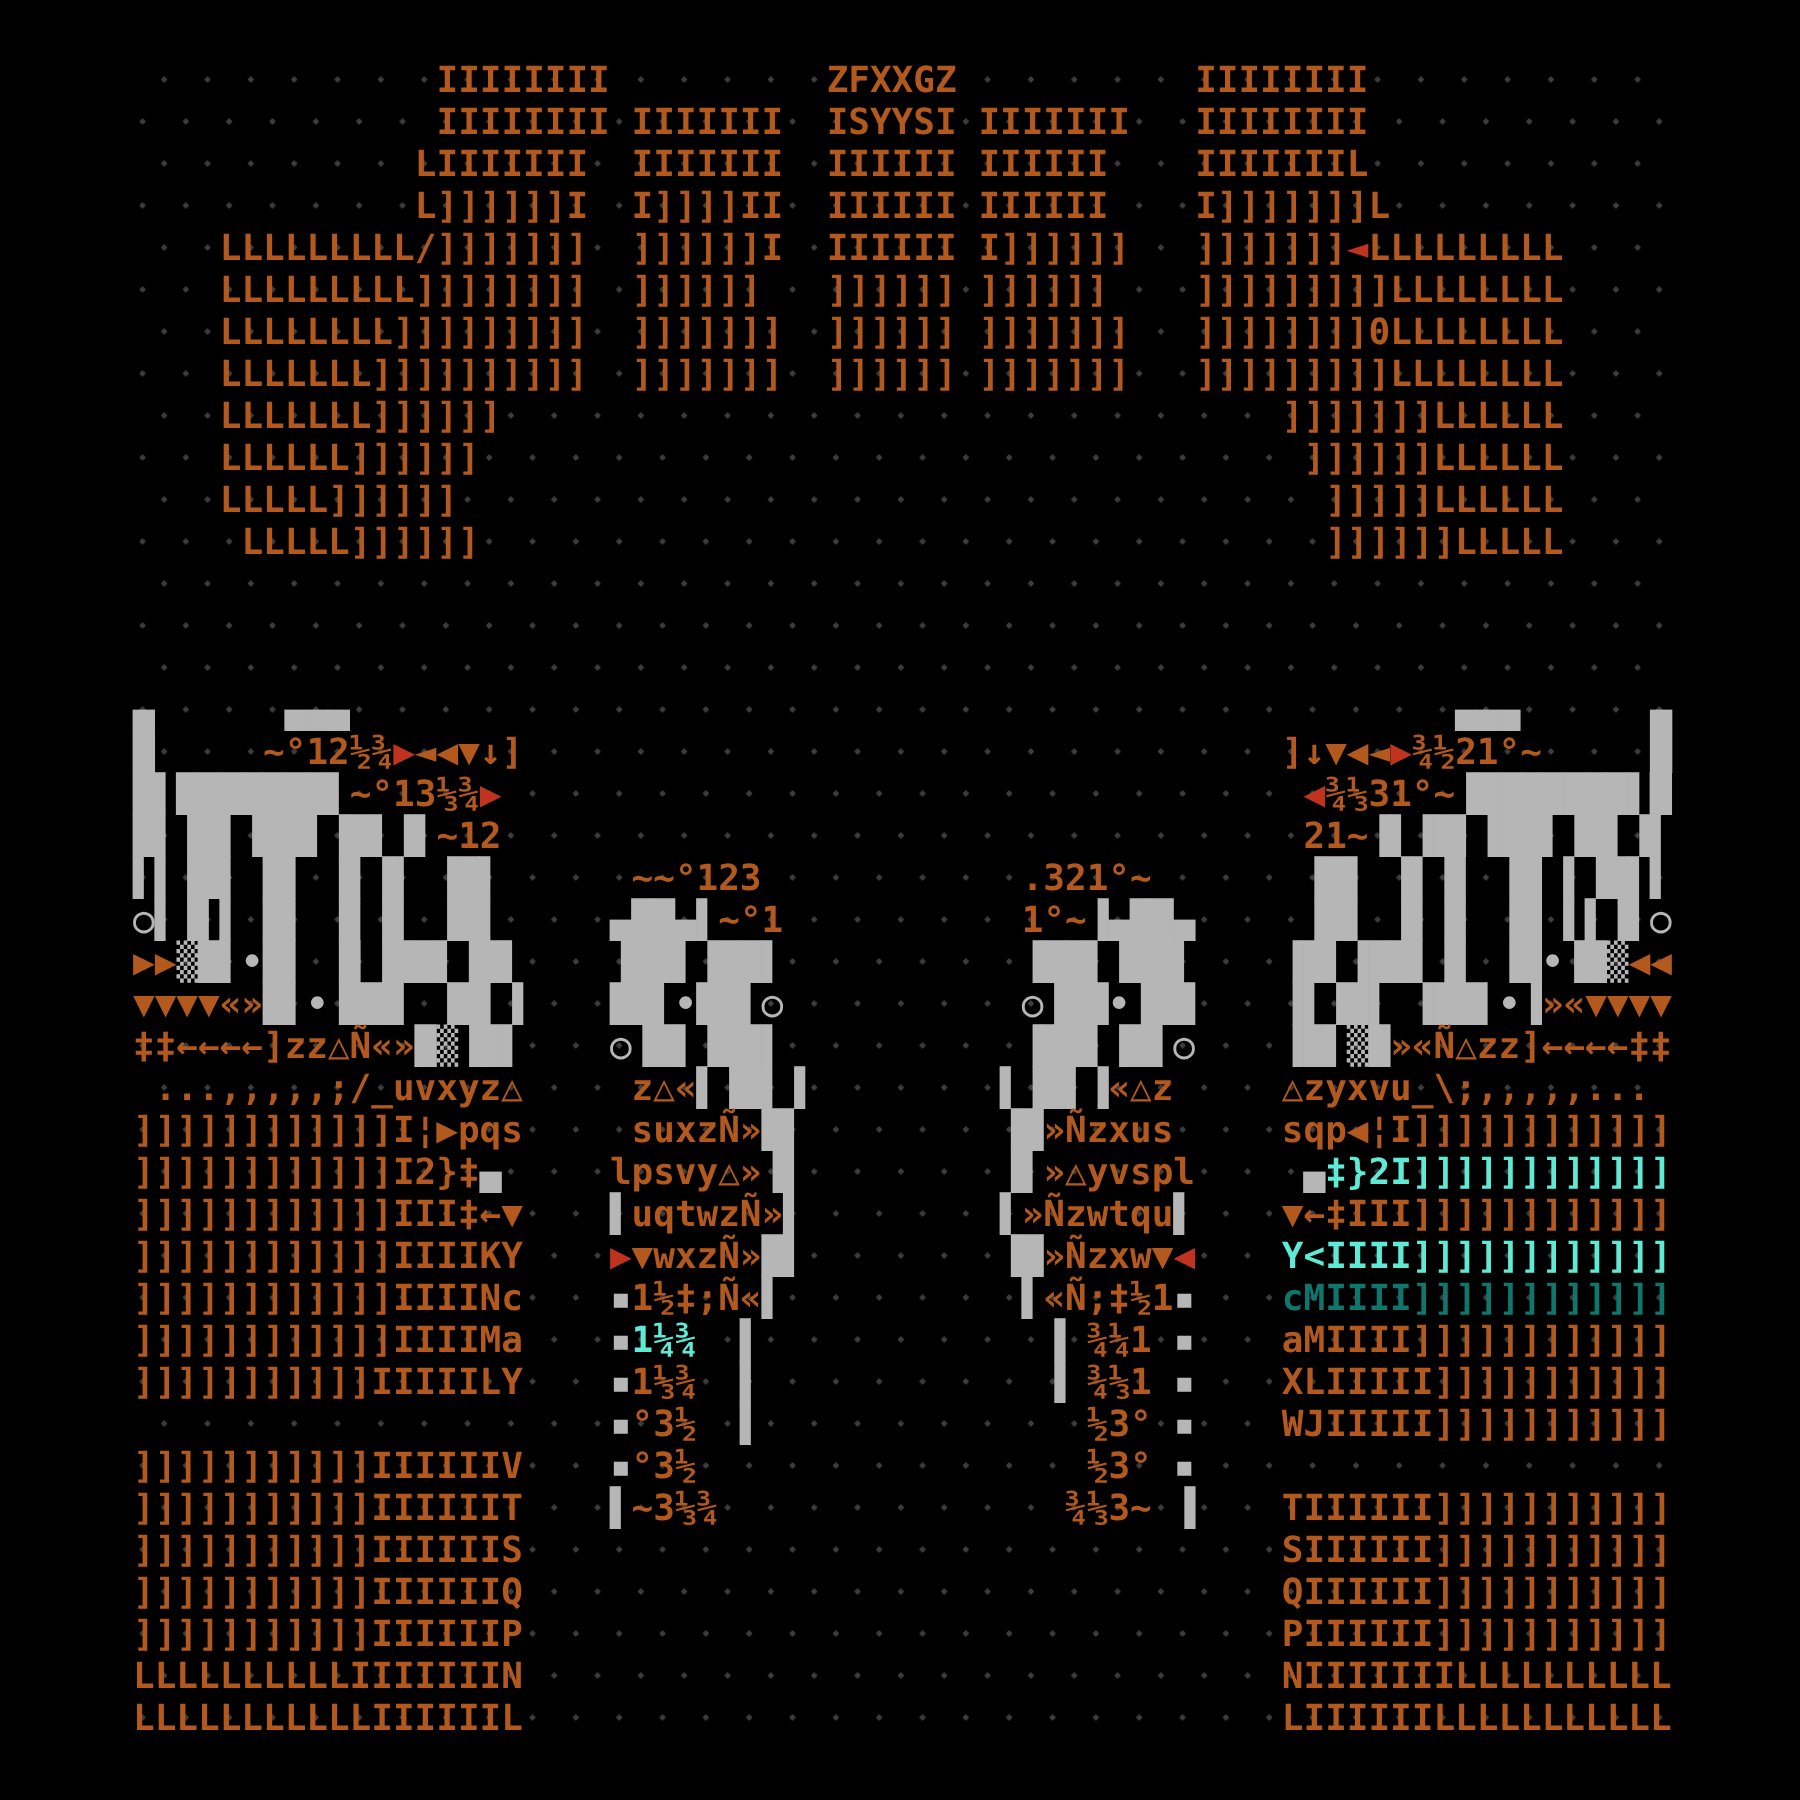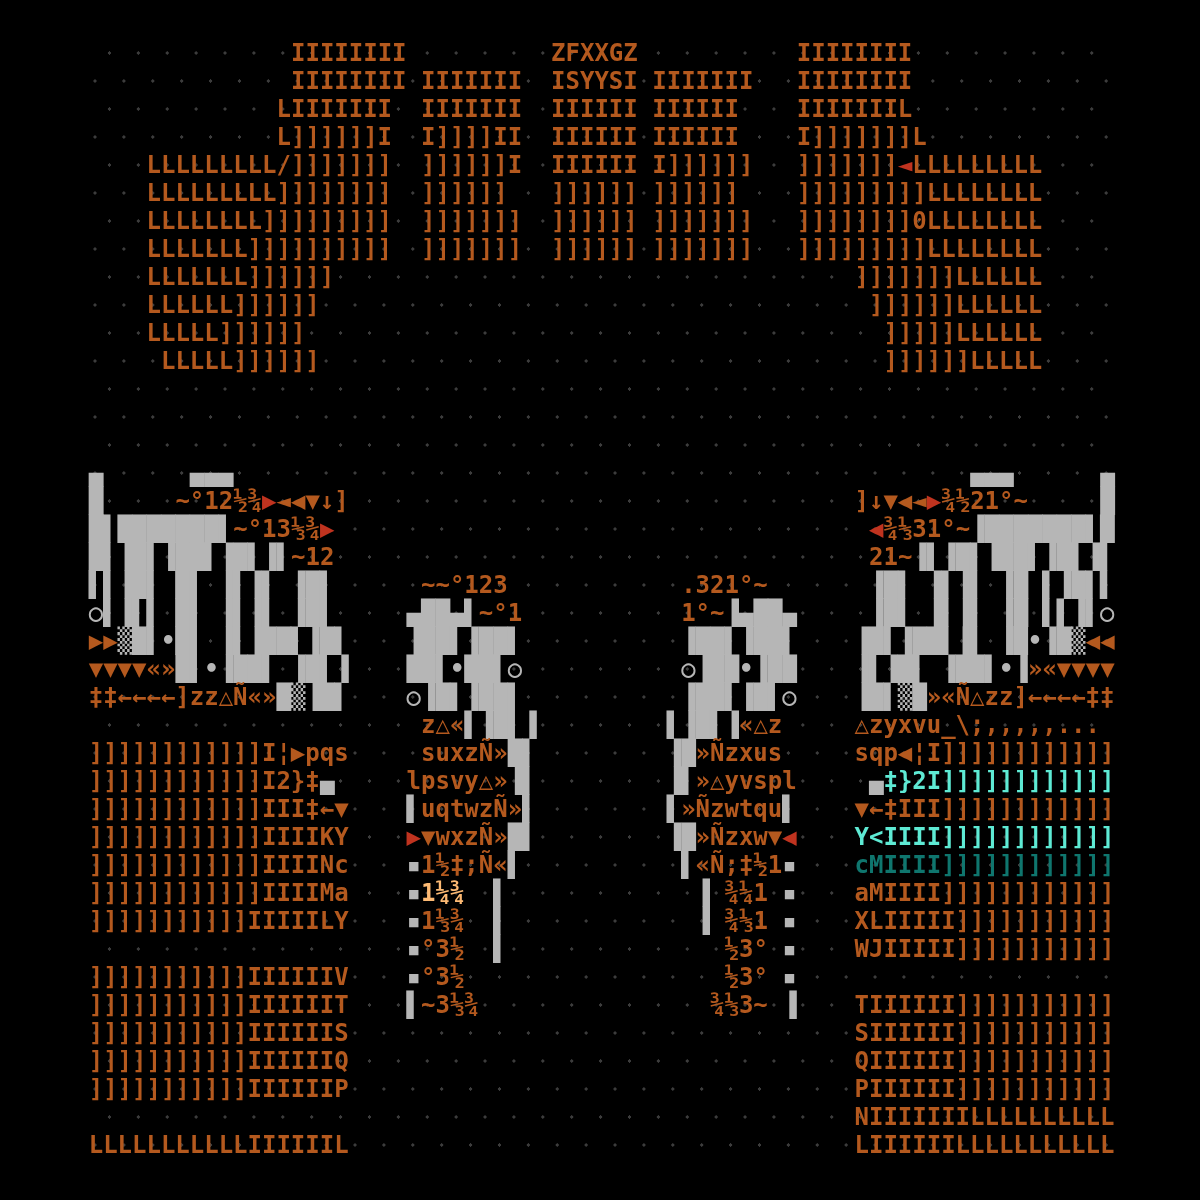--- a/index.html
+++ b/index.html
@@ -121,20 +121,21 @@
       <div class="seg" style="left: 406.6px; top: 655px; color: rgb(182, 182, 182);"><i>█</i><i>█</i><i>▌</i><i>•</i><i>█</i><i>█</i><i>▌</i><i>○</i></div>
       <div class="seg" style="left: 681.15px; top: 655px; color: rgb(182, 182, 182);"><i>○</i><i>▐</i><i>█</i><i>█</i><i>•</i><i>▐</i><i>█</i><i>█</i></div>
       <div class="seg" style="left: 854.55px; top: 655px; color: rgb(182, 182, 182);"><i>▐</i><i>▌</i><i>▐</i><i>█</i><i>▌</i><i> </i><i>▐</i><i>█</i><i>█</i><i>▌</i><i>•</i><i>▐</i></div>
       <div class="seg" style="left: 1027.95px; top: 655px; color: rgb(180, 89, 30);"><i>»</i><i>«</i><i>▼</i><i>▼</i><i>▼</i><i>▼</i></div>
       <div class="seg" style="left: 88.7px; top: 683px; color: rgb(180, 89, 30);"><i>‡</i><i>‡</i><i>←</i><i>←</i><i>←</i><i>←</i><i>]</i><i>z</i><i>z</i><i>△</i><i>Ñ</i><i>«</i><i>»</i></div>
       <div class="seg" style="left: 276.55px; top: 683px; color: rgb(182, 182, 182);"><i>█</i><i>▒</i><i>▐</i><i>█</i><i>▌</i></div>
       <div class="seg" style="left: 406.6px; top: 683px; color: rgb(182, 182, 182);"><i>○</i><i>▐</i><i>█</i><i>▌</i><i>▐</i><i>█</i><i>█</i><i>▌</i></div>
       <div class="seg" style="left: 681.15px; top: 683px; color: rgb(182, 182, 182);"><i>▐</i><i>█</i><i>█</i><i>▌</i><i>▐</i><i>█</i><i>▌</i><i>○</i></div>
       <div class="seg" style="left: 854.55px; top: 683px; color: rgb(182, 182, 182);"><i>▐</i><i>█</i><i>▌</i><i>▒</i><i>█</i></div>
       <div class="seg" style="left: 926.8px; top: 683px; color: rgb(180, 89, 30);"><i>»</i><i>«</i><i>Ñ</i><i>△</i><i>z</i><i>z</i><i>]</i><i>←</i><i>←</i><i>←</i><i>←</i><i>‡</i><i>‡</i></div>
+      <div class="seg" style="left: 103.15px; top: 711px; color: rgb(180, 89, 30);"><i>.</i><i>.</i><i>.</i><i>,</i><i>,</i><i>,</i><i>,</i><i>,</i><i>;</i><i>/</i><i>_</i><i>u</i><i>v</i><i>x</i><i>y</i><i>z</i><i>△</i></div>
       <div class="seg" style="left: 421.05px; top: 711px; color: rgb(180, 89, 30);"><i>z</i><i>△</i><i>«</i></div>
       <div class="seg" style="left: 464.4px; top: 711px; color: rgb(182, 182, 182);"><i>▌</i><i>▐</i><i>█</i><i>▌</i><i>▐</i></div>
       <div class="seg" style="left: 666.7px; top: 711px; color: rgb(182, 182, 182);"><i>▌</i><i>▐</i><i>█</i><i>▌</i><i>▐</i></div>
       <div class="seg" style="left: 738.95px; top: 711px; color: rgb(180, 89, 30);"><i>«</i><i>△</i><i>z</i></div>
       <div class="seg" style="left: 854.55px; top: 711px; color: rgb(180, 89, 30);"><i>△</i><i>z</i><i>y</i><i>x</i><i>v</i><i>u</i><i>_</i><i>\</i><i>;</i><i>,</i><i>,</i><i>,</i><i>,</i><i>,</i><i>.</i><i>.</i><i>.</i></div>
       <div class="seg" style="left: 88.7px; top: 739px; color: rgb(180, 89, 30);"><i>]</i><i>]</i><i>]</i><i>]</i><i>]</i><i>]</i><i>]</i><i>]</i><i>]</i><i>]</i><i>]</i><i>]</i><i>I</i><i>¦</i><i>▶</i><i>p</i><i>q</i><i>s</i></div>
       <div class="seg" style="left: 421.05px; top: 739px; color: rgb(180, 89, 30);"><i>s</i><i>u</i><i>x</i><i>z</i><i>Ñ</i><i>»</i></div>
       <div class="seg" style="left: 507.75px; top: 739px; color: rgb(182, 182, 182);"><i>█</i><i>▌</i></div>
       <div class="seg" style="left: 666.7px; top: 739px; color: rgb(182, 182, 182);"><i>▐</i><i>█</i></div>
       <div class="seg" style="left: 695.6px; top: 739px; color: rgb(180, 89, 30);"><i>»</i><i>Ñ</i><i>z</i><i>x</i><i>u</i><i>s</i></div>
@@ -166,21 +167,21 @@
       <div class="seg" style="left: 88.7px; top: 851px; color: rgb(180, 89, 30);"><i>]</i><i>]</i><i>]</i><i>]</i><i>]</i><i>]</i><i>]</i><i>]</i><i>]</i><i>]</i><i>]</i><i>]</i><i>I</i><i>I</i><i>I</i><i>I</i><i>N</i><i>c</i></div>
       <div class="seg" style="left: 406.6px; top: 851px; color: rgb(182, 182, 182);"><i>▪</i></div>
       <div class="seg" style="left: 421.05px; top: 851px; color: rgb(180, 89, 30);"><i>1</i><i>½</i><i>‡</i><i>;</i><i>Ñ</i><i>«</i></div>
       <div class="seg" style="left: 507.75px; top: 851px; color: rgb(182, 182, 182);"><i>▌</i></div>
       <div class="seg" style="left: 681.15px; top: 851px; color: rgb(182, 182, 182);"><i>▌</i></div>
       <div class="seg" style="left: 695.6px; top: 851px; color: rgb(180, 89, 30);"><i>«</i><i>Ñ</i><i>;</i><i>‡</i><i>½</i><i>1</i></div>
       <div class="seg" style="left: 782.3px; top: 851px; color: rgb(182, 182, 182);"><i>▪</i></div>
       <div class="seg" style="left: 854.55px; top: 851px; color: #0f766e;"><i>c</i><i>M</i><i>I</i><i>I</i><i>I</i><i>I</i><i>]</i><i>]</i><i>]</i><i>]</i><i>]</i><i>]</i><i>]</i><i>]</i><i>]</i><i>]</i><i>]</i><i>]</i></div>
       <div class="seg" style="left: 88.7px; top: 879px; color: rgb(180, 89, 30);"><i>]</i><i>]</i><i>]</i><i>]</i><i>]</i><i>]</i><i>]</i><i>]</i><i>]</i><i>]</i><i>]</i><i>]</i><i>I</i><i>I</i><i>I</i><i>I</i><i>M</i><i>a</i></div>
       <div class="seg" style="left: 406.6px; top: 879px; color: rgb(182, 182, 182);"><i>▪</i></div>
-      <div class="seg" style="left: 421.05px; top: 879px; color: #fdba74;"><i>1</i><i>¼</i><i>¾</i></div>
+      <div class="seg" style="left: 421.05px; top: 879px; color: #5eead4;"><i>1</i><i>¼</i><i>¾</i></div>
       <div class="seg" style="left: 493.3px; top: 879px; color: rgb(182, 182, 182);"><i>▌</i></div>
       <div class="seg" style="left: 695.6px; top: 879px; color: rgb(182, 182, 182);"><i>▐</i></div>
       <div class="seg" style="left: 724.5px; top: 879px; color: rgb(180, 89, 30);"><i>¾</i><i>¼</i><i>1</i></div>
       <div class="seg" style="left: 782.3px; top: 879px; color: rgb(182, 182, 182);"><i>▪</i></div>
       <div class="seg" style="left: 854.55px; top: 879px; color: rgb(180, 89, 30);"><i>a</i><i>M</i><i>I</i><i>I</i><i>I</i><i>I</i><i>]</i><i>]</i><i>]</i><i>]</i><i>]</i><i>]</i><i>]</i><i>]</i><i>]</i><i>]</i><i>]</i><i>]</i></div>
       <div class="seg" style="left: 88.7px; top: 907px; color: rgb(180, 89, 30);"><i>]</i><i>]</i><i>]</i><i>]</i><i>]</i><i>]</i><i>]</i><i>]</i><i>]</i><i>]</i><i>]</i><i>I</i><i>I</i><i>I</i><i>I</i><i>I</i><i>L</i><i>Y</i></div>
       <div class="seg" style="left: 406.6px; top: 907px; color: rgb(182, 182, 182);"><i>▪</i></div>
       <div class="seg" style="left: 421.05px; top: 907px; color: rgb(180, 89, 30);"><i>1</i><i>⅓</i><i>¾</i></div>
       <div class="seg" style="left: 493.3px; top: 907px; color: rgb(182, 182, 182);"><i>▌</i></div>
       <div class="seg" style="left: 695.6px; top: 907px; color: rgb(182, 182, 182);"><i>▐</i></div>
@@ -203,17 +204,18 @@
       <div class="seg" style="left: 421.05px; top: 991px; color: rgb(180, 89, 30);"><i>~</i><i>3</i><i>⅓</i><i>¾</i></div>
       <div class="seg" style="left: 710.05px; top: 991px; color: rgb(180, 89, 30);"><i>¾</i><i>⅓</i><i>3</i><i>~</i></div>
       <div class="seg" style="left: 782.3px; top: 991px; color: rgb(182, 182, 182);"><i>▐</i></div>
       <div class="seg" style="left: 854.55px; top: 991px; color: rgb(180, 89, 30);"><i>T</i><i>I</i><i>I</i><i>I</i><i>I</i><i>I</i><i>I</i><i>]</i><i>]</i><i>]</i><i>]</i><i>]</i><i>]</i><i>]</i><i>]</i><i>]</i><i>]</i><i>]</i></div>
       <div class="seg" style="left: 88.7px; top: 1019px; color: rgb(180, 89, 30);"><i>]</i><i>]</i><i>]</i><i>]</i><i>]</i><i>]</i><i>]</i><i>]</i><i>]</i><i>]</i><i>]</i><i>I</i><i>I</i><i>I</i><i>I</i><i>I</i><i>I</i><i>S</i></div>
       <div class="seg" style="left: 854.55px; top: 1019px; color: rgb(180, 89, 30);"><i>S</i><i>I</i><i>I</i><i>I</i><i>I</i><i>I</i><i>I</i><i>]</i><i>]</i><i>]</i><i>]</i><i>]</i><i>]</i><i>]</i><i>]</i><i>]</i><i>]</i><i>]</i></div>
       <div class="seg" style="left: 88.7px; top: 1047px; color: rgb(180, 89, 30);"><i>]</i><i>]</i><i>]</i><i>]</i><i>]</i><i>]</i><i>]</i><i>]</i><i>]</i><i>]</i><i>]</i><i>I</i><i>I</i><i>I</i><i>I</i><i>I</i><i>I</i><i>Q</i></div>
       <div class="seg" style="left: 854.55px; top: 1047px; color: rgb(180, 89, 30);"><i>Q</i><i>I</i><i>I</i><i>I</i><i>I</i><i>I</i><i>I</i><i>]</i><i>]</i><i>]</i><i>]</i><i>]</i><i>]</i><i>]</i><i>]</i><i>]</i><i>]</i><i>]</i></div>
       <div class="seg" style="left: 88.7px; top: 1075px; color: rgb(180, 89, 30);"><i>]</i><i>]</i><i>]</i><i>]</i><i>]</i><i>]</i><i>]</i><i>]</i><i>]</i><i>]</i><i>]</i><i>I</i><i>I</i><i>I</i><i>I</i><i>I</i><i>I</i><i>P</i></div>
       <div class="seg" style="left: 854.55px; top: 1075px; color: rgb(180, 89, 30);"><i>P</i><i>I</i><i>I</i><i>I</i><i>I</i><i>I</i><i>I</i><i>]</i><i>]</i><i>]</i><i>]</i><i>]</i><i>]</i><i>]</i><i>]</i><i>]</i><i>]</i><i>]</i></div>
+      <div class="seg" style="left: 88.7px; top: 1103px; color: rgb(180, 89, 30);"><i>L</i><i>L</i><i>L</i><i>L</i><i>L</i><i>L</i><i>L</i><i>L</i><i>L</i><i>L</i><i>I</i><i>I</i><i>I</i><i>I</i><i>I</i><i>I</i><i>I</i><i>N</i></div>
       <div class="seg" style="left: 854.55px; top: 1103px; color: rgb(180, 89, 30);"><i>N</i><i>I</i><i>I</i><i>I</i><i>I</i><i>I</i><i>I</i><i>I</i><i>L</i><i>L</i><i>L</i><i>L</i><i>L</i><i>L</i><i>L</i><i>L</i><i>L</i><i>L</i></div>
       <div class="seg" style="left: 88.7px; top: 1131px; color: rgb(180, 89, 30);"><i>L</i><i>L</i><i>L</i><i>L</i><i>L</i><i>L</i><i>L</i><i>L</i><i>L</i><i>L</i><i>L</i><i>I</i><i>I</i><i>I</i><i>I</i><i>I</i><i>I</i><i>L</i></div>
       <div class="seg" style="left: 854.55px; top: 1131px; color: rgb(180, 89, 30);"><i>L</i><i>I</i><i>I</i><i>I</i><i>I</i><i>I</i><i>I</i><i>L</i><i>L</i><i>L</i><i>L</i><i>L</i><i>L</i><i>L</i><i>L</i><i>L</i><i>L</i><i>L</i></div>
     </div>
 </div>
 
 </body></html>

